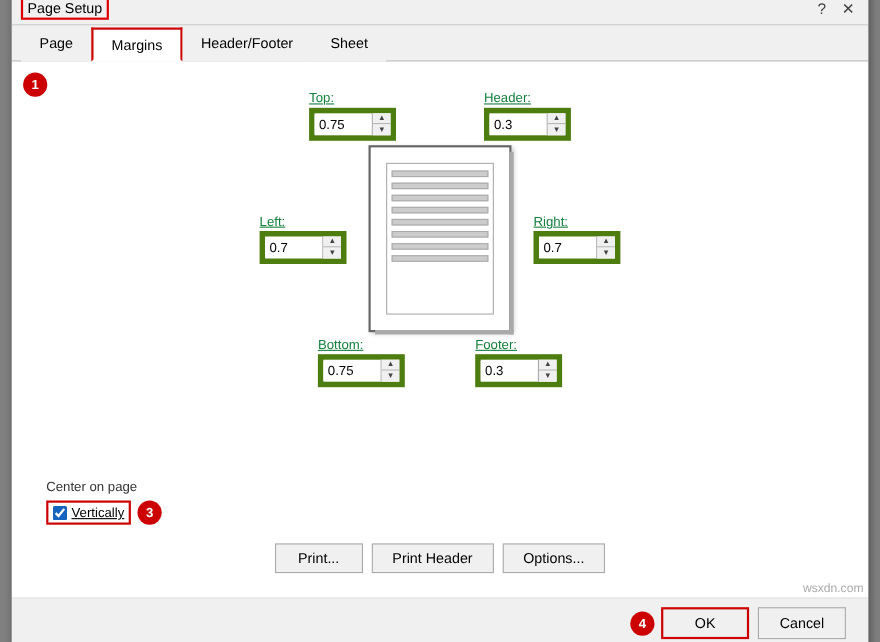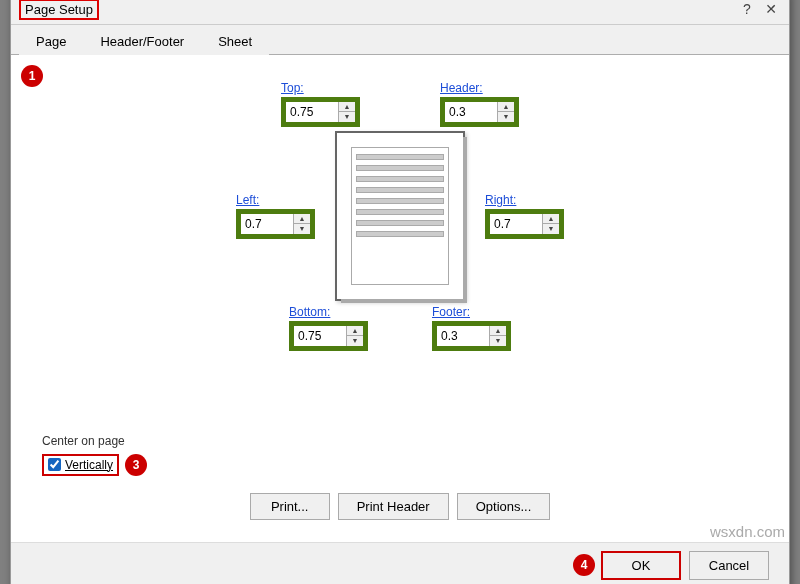--- a/index.html
+++ b/index.html
@@ -125,21 +125,21 @@
       margin-top: 4px;
     }
     .field-group {
       display: flex;
       flex-direction: column;
       align-items: flex-start;
       gap: 2px;
     }
     .field-label {
       font-size: 12px;
-      color: #1d4ed8;
+      color: #15803d;
       text-decoration: underline;
       text-underline-offset: 1px;
     }
     .spinner-wrap {
       display: flex;
       align-items: center;
       border: 5px solid #4d7c0f;
       background: #fff;
     }
     .spinner-input {
@@ -306,41 +306,42 @@
       background: #c00; color: #fff;
       border-radius: 50%;
       display: flex;
       align-items: center; justify-content: center;
       font-size: 12px; font-weight: bold;
     }
     .watermark {
       position: absolute;
       bottom: 2px;
       right: 4px;
-      font-size: 15px;
+      font-size: 11px;
       color: #aaa;
     }
   </style>
 </head>
 <body>
 
 <div class="dialog">
 
   <div class="title-bar">
     <div class="title-bar-left">
       <span class="title-text">Page Setup</span>
     </div>
     <div class="title-controls">
       <button class="title-btn">?</button>
       <button class="title-btn">✕</button>
     </div>
   </div>
 
   <div class="tab-bar">
     <div class="tab">Page</div>
+    <div class="tab active">Margins</div>
     <div class="tab">Header/Footer</div>
     <div class="tab">Sheet</div>
   </div>
 
   <div class="content">
 
     <div class="step-badge badge-1">1</div>
 
     <div class="margins-layout">
 

